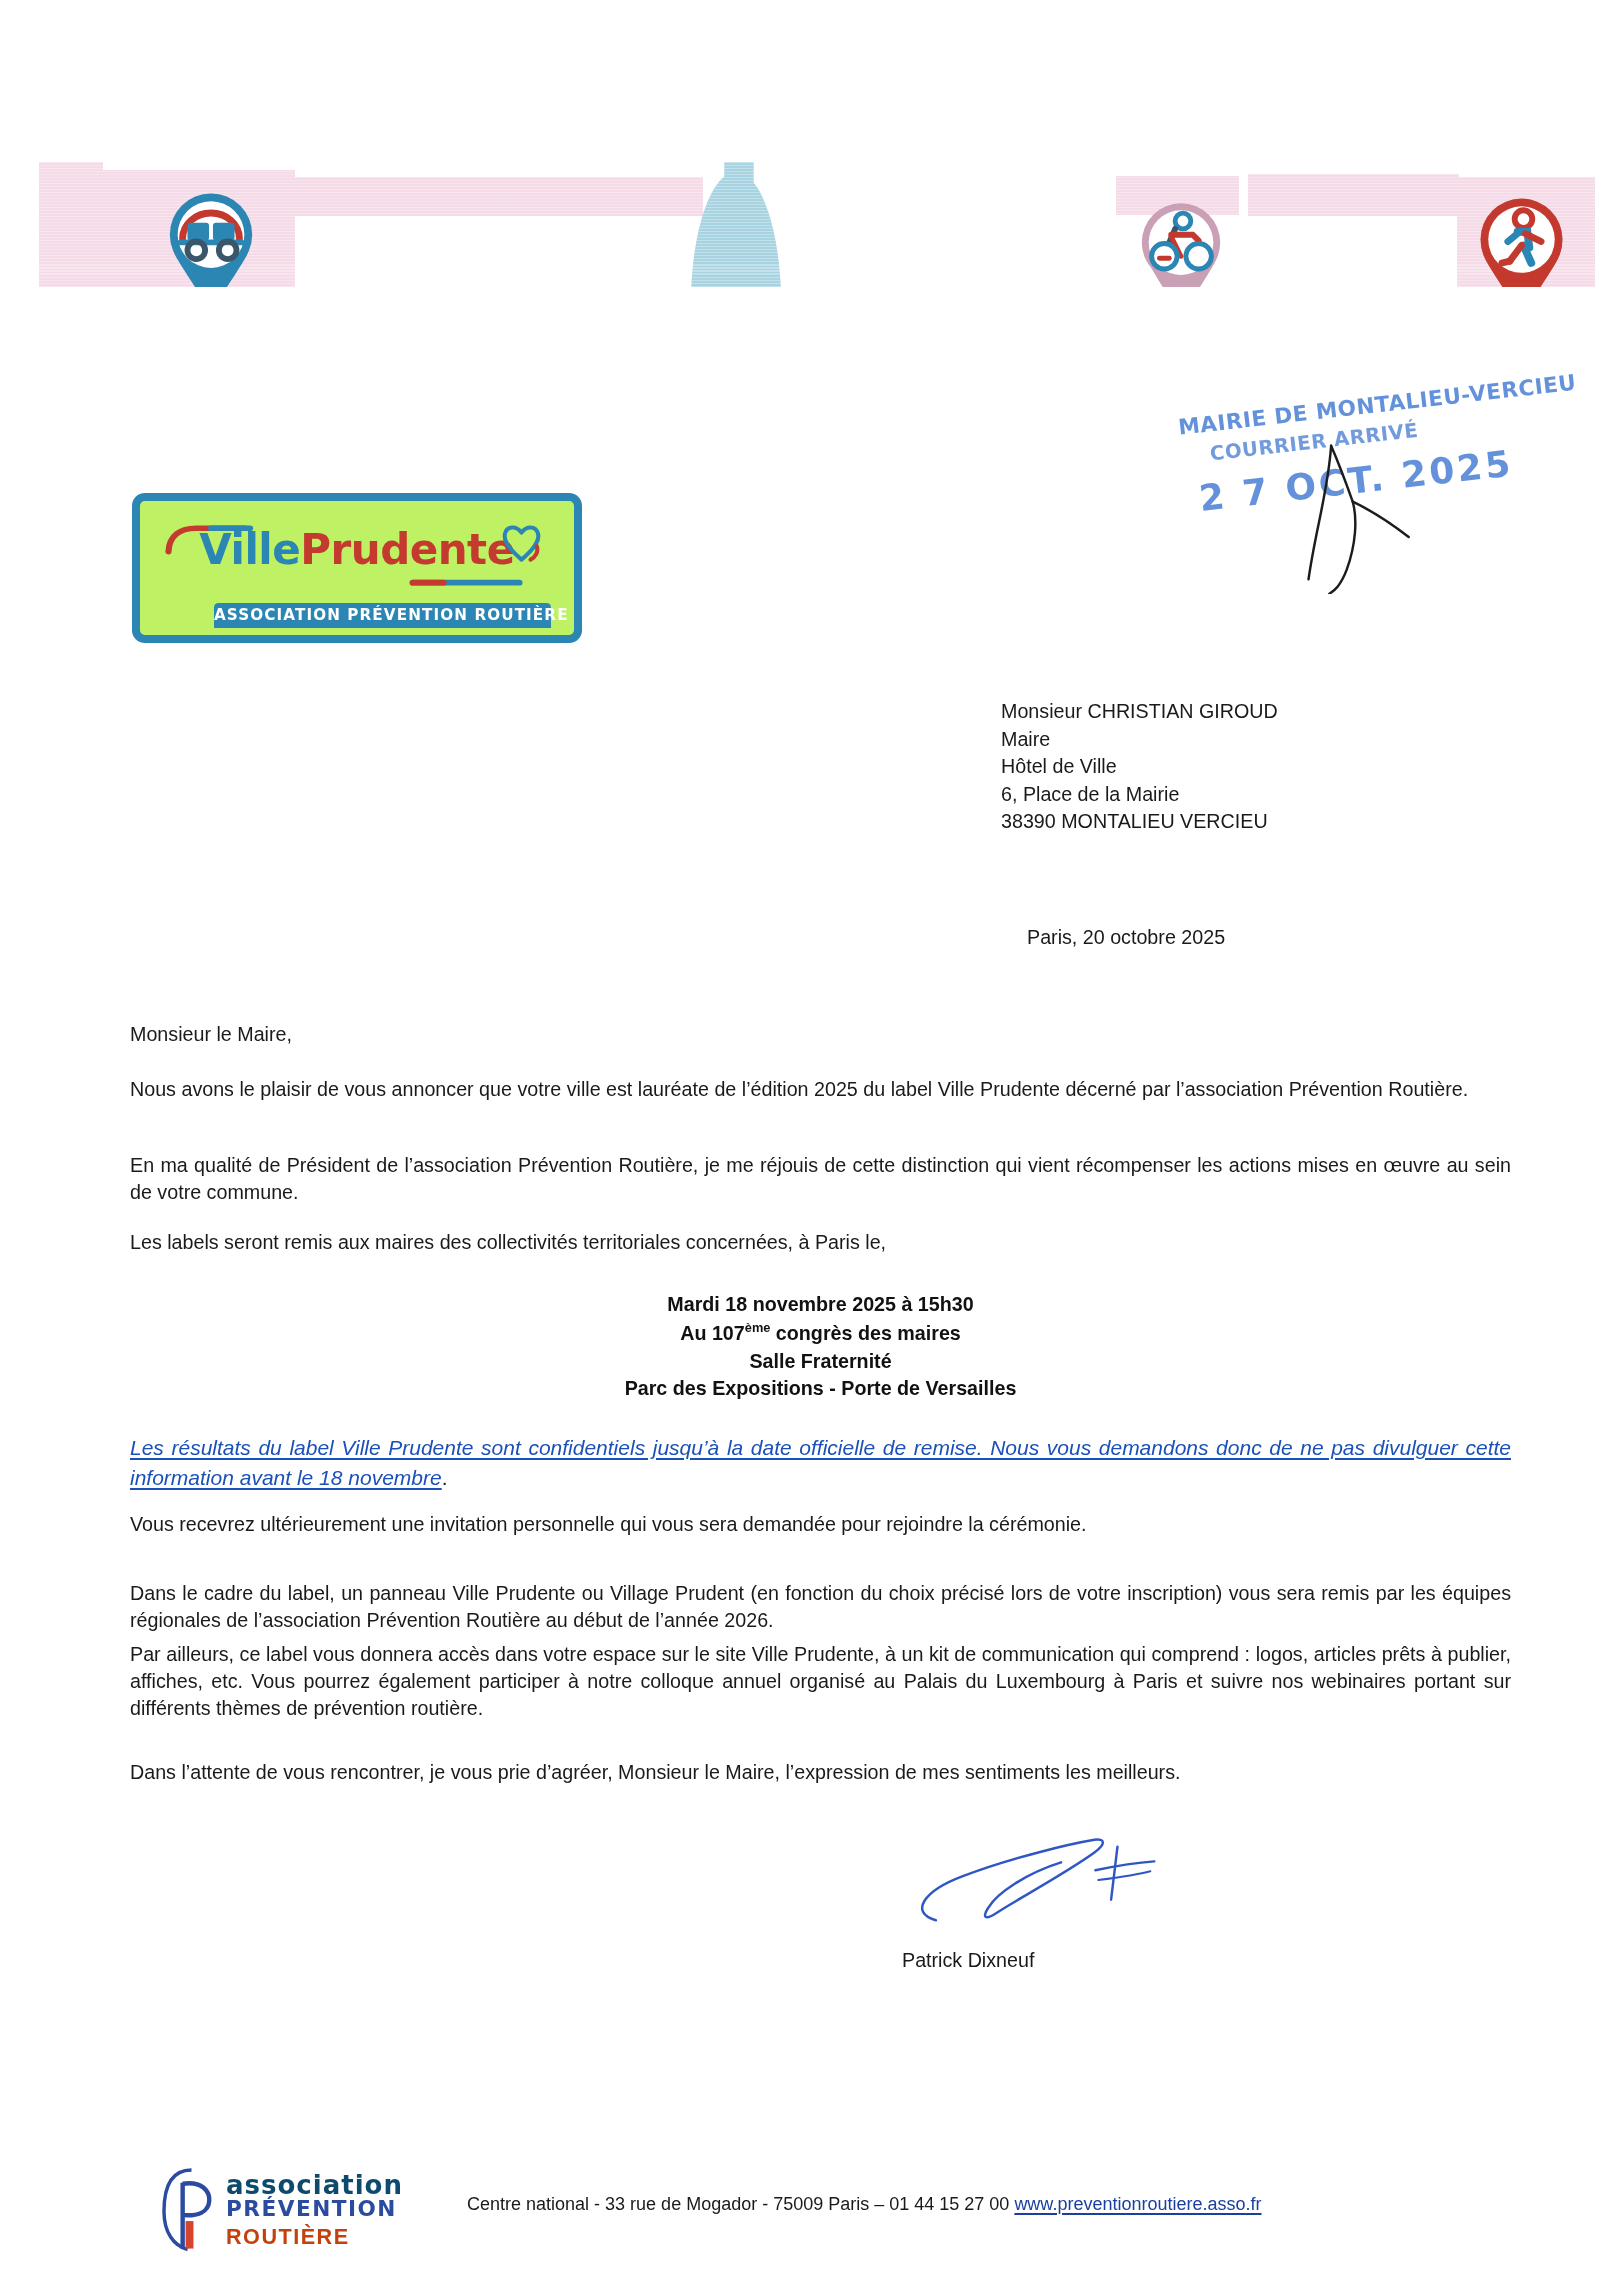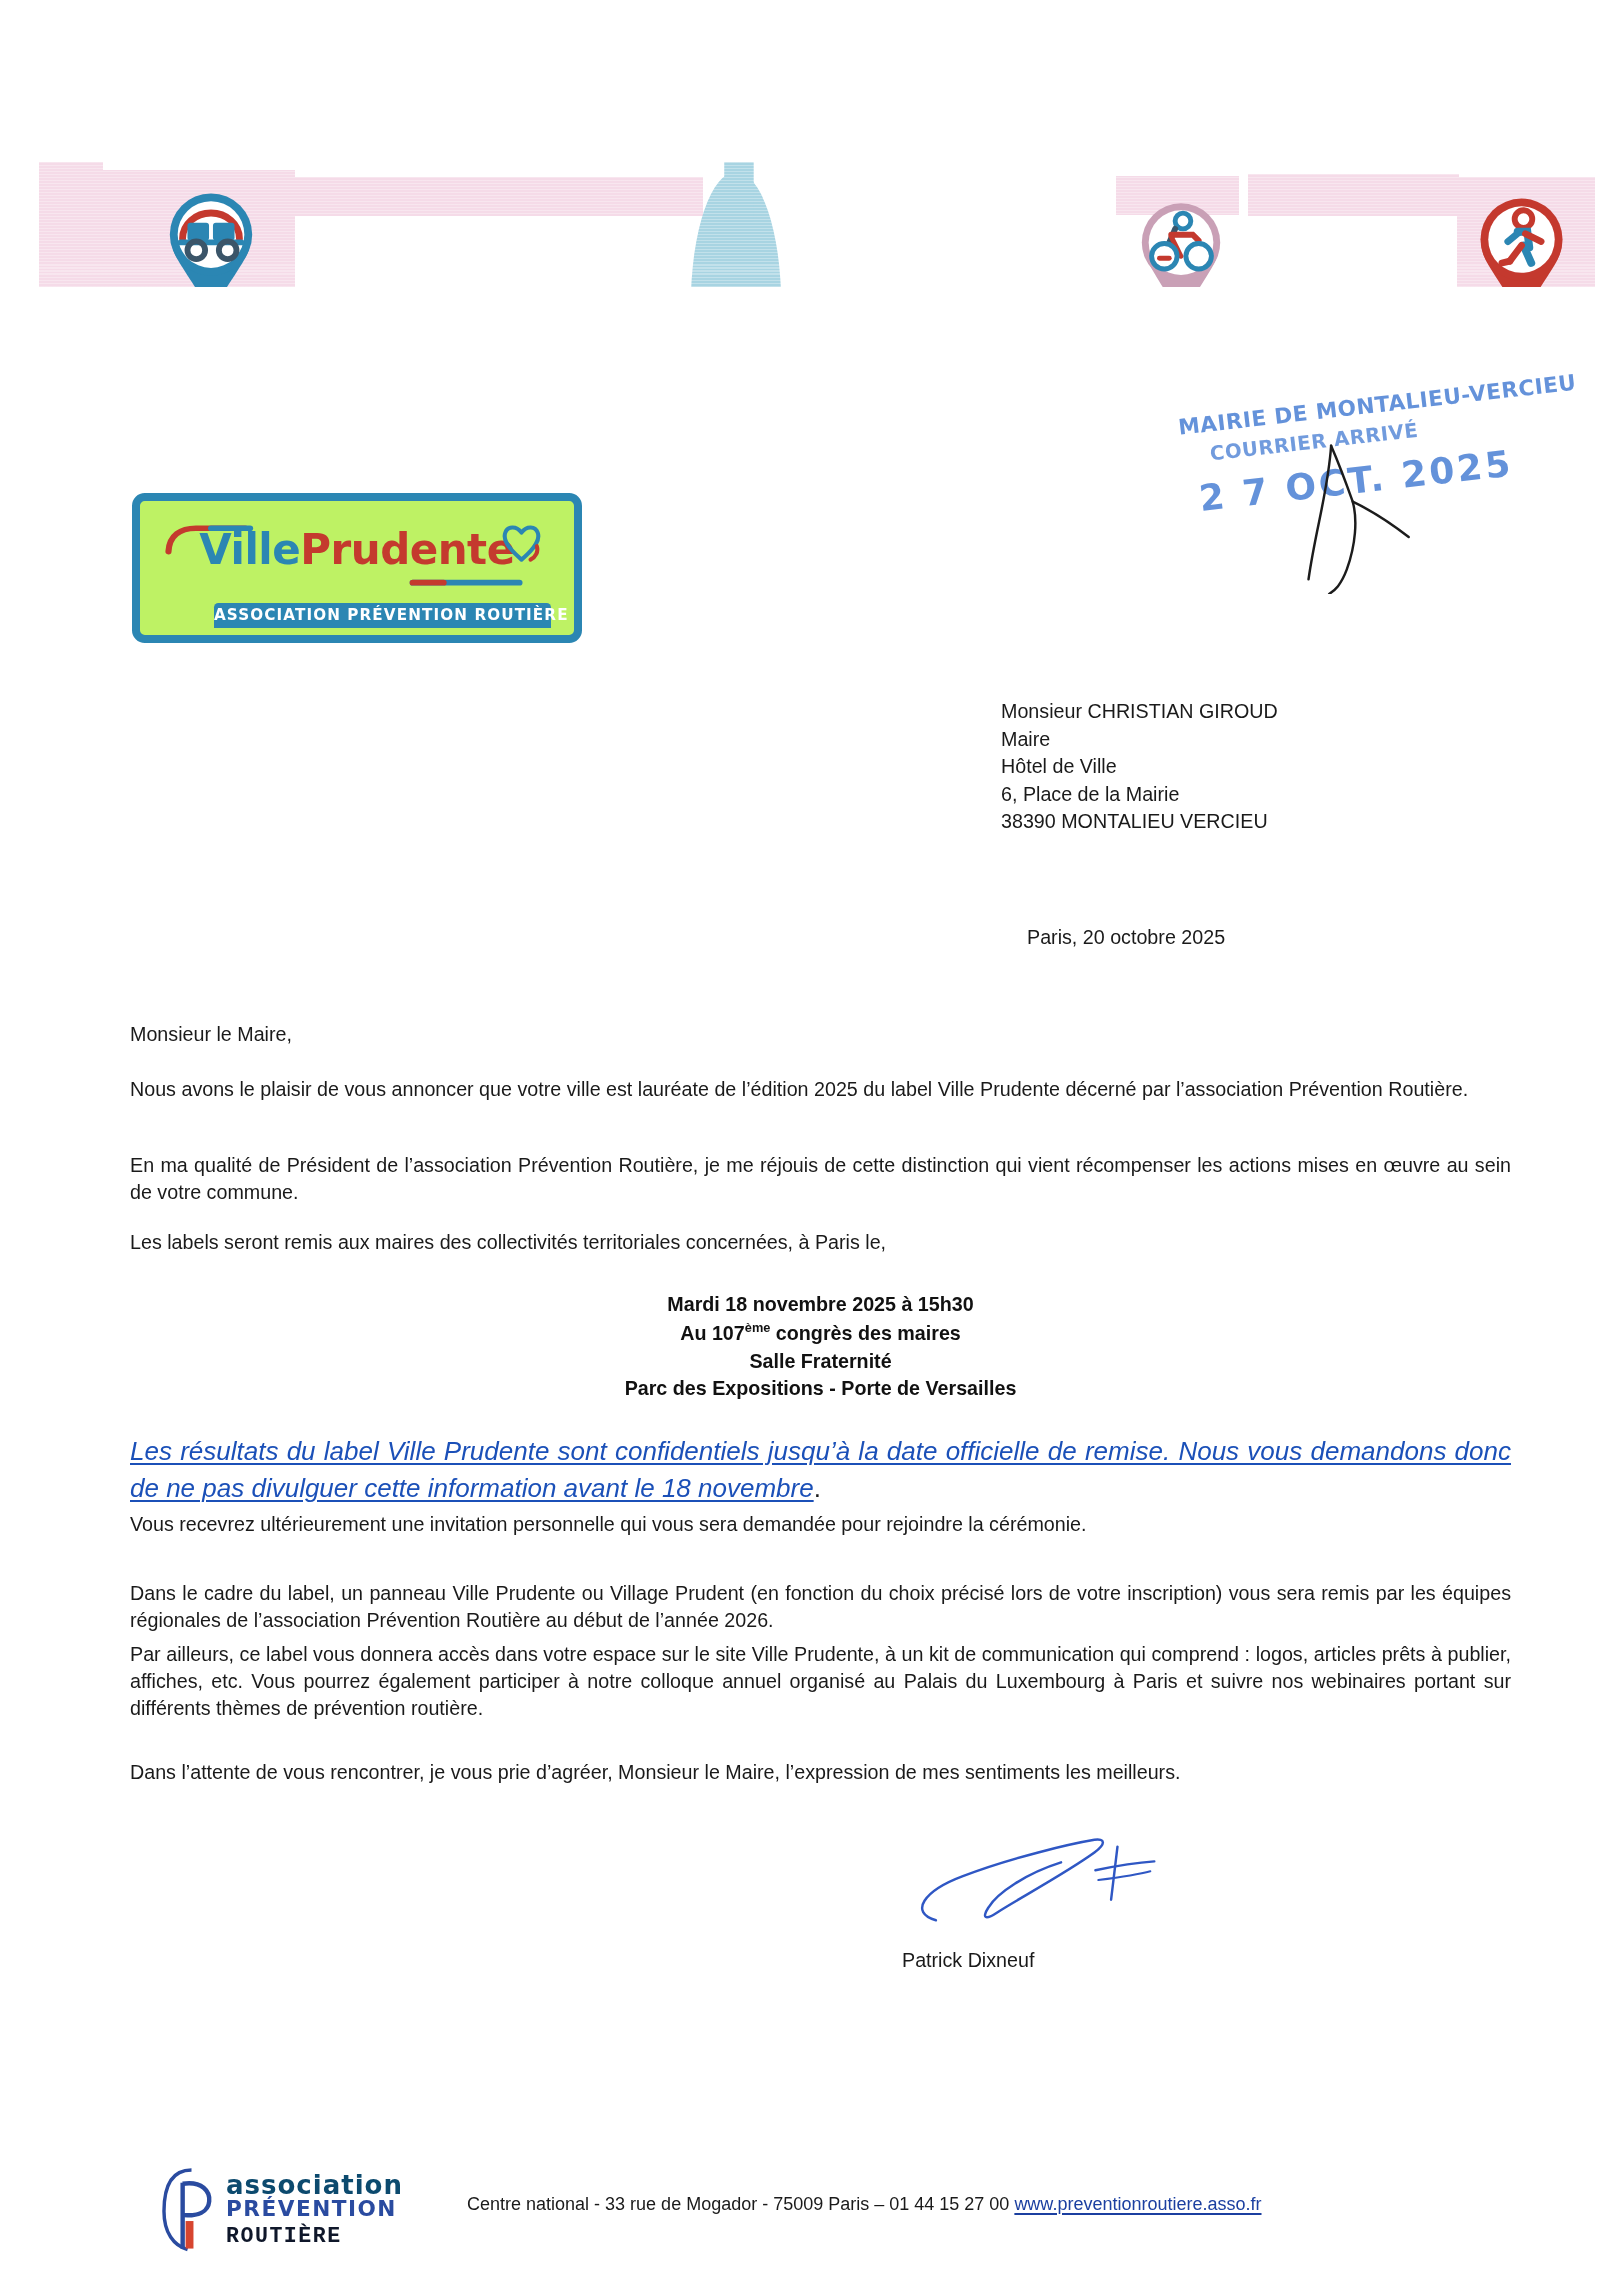--- a/index.html
+++ b/index.html
@@ -84,21 +84,21 @@
   #p3{top:1229px;}
 
   #event-block{
     position:absolute;left:130px;width:1381px;top:1291px;
     text-align:center;font-weight:bold;font-size:19.7px;line-height:1.42;color:#111;
   }
   #event-block sup{font-size:12.8px;}
 
   #confidential{
     position:absolute;left:130px;top:1433px;width:1381px;
-    color:#1b50b8;font-style:italic;font-size:26px;line-height:1.42;text-align:justify;
+    color:#1b50b8;font-style:italic;font-size:21px;line-height:1.42;text-align:justify;
   }
   #confidential .u{text-decoration:underline;text-decoration-thickness:1.5px;text-underline-offset:3.4px;}
   #confidential .dot{color:#1a1a1a;font-style:normal;}
 
   #p4{top:1511px;}
   #p5{top:1580px;}
   #p6{top:1641px;}
   #p7{top:1759px;}
 
   
@@ -109,21 +109,21 @@
   #footer-logo{position:absolute;left:157px;top:2170px;width:256px;height:79px;}
   #footer-logo .fl-assoc{
     position:absolute;left:69px;top:0;color:#0c4a6e;font-family:"DejaVu Sans",sans-serif;
     font-weight:bold;font-size:26px;letter-spacing:1px;
   }
   #footer-logo .fl-prev{
     position:absolute;left:69px;top:25.6px;color:#2a4ba0;font-family:"DejaVu Sans",sans-serif;
     font-weight:bold;font-size:21.6px;letter-spacing:1.5px;
   }
   #footer-logo .fl-rout{
-    position:absolute;left:69px;top:54px;color:#0f172a;font-family:Liberation Mono, monospace;
+    position:absolute;left:69px;top:54px;color:#c2410c;font-family:Liberation Sans, sans-serif;
     font-weight:bold;font-size:21.6px;letter-spacing:1.5px;
   }
   #footer-text{
     position:absolute;left:467px;top:2194px;font-size:18px;color:#1a1a1a;white-space:nowrap;
   }
   #footer-text .url{color:#1b3fa0;text-decoration:underline;text-decoration-thickness:1.5px;text-underline-offset:2.9px;}
 </style>
 </head>
 <body>
 

